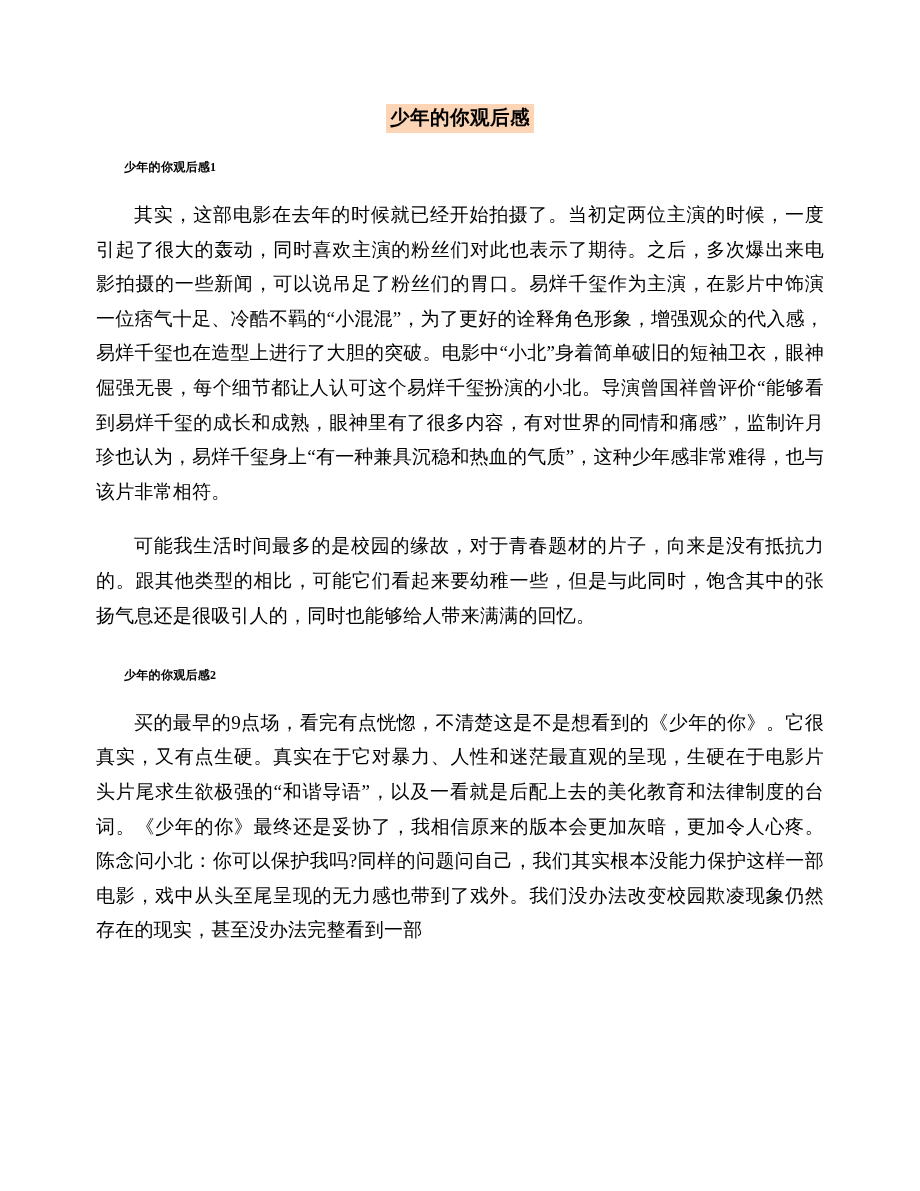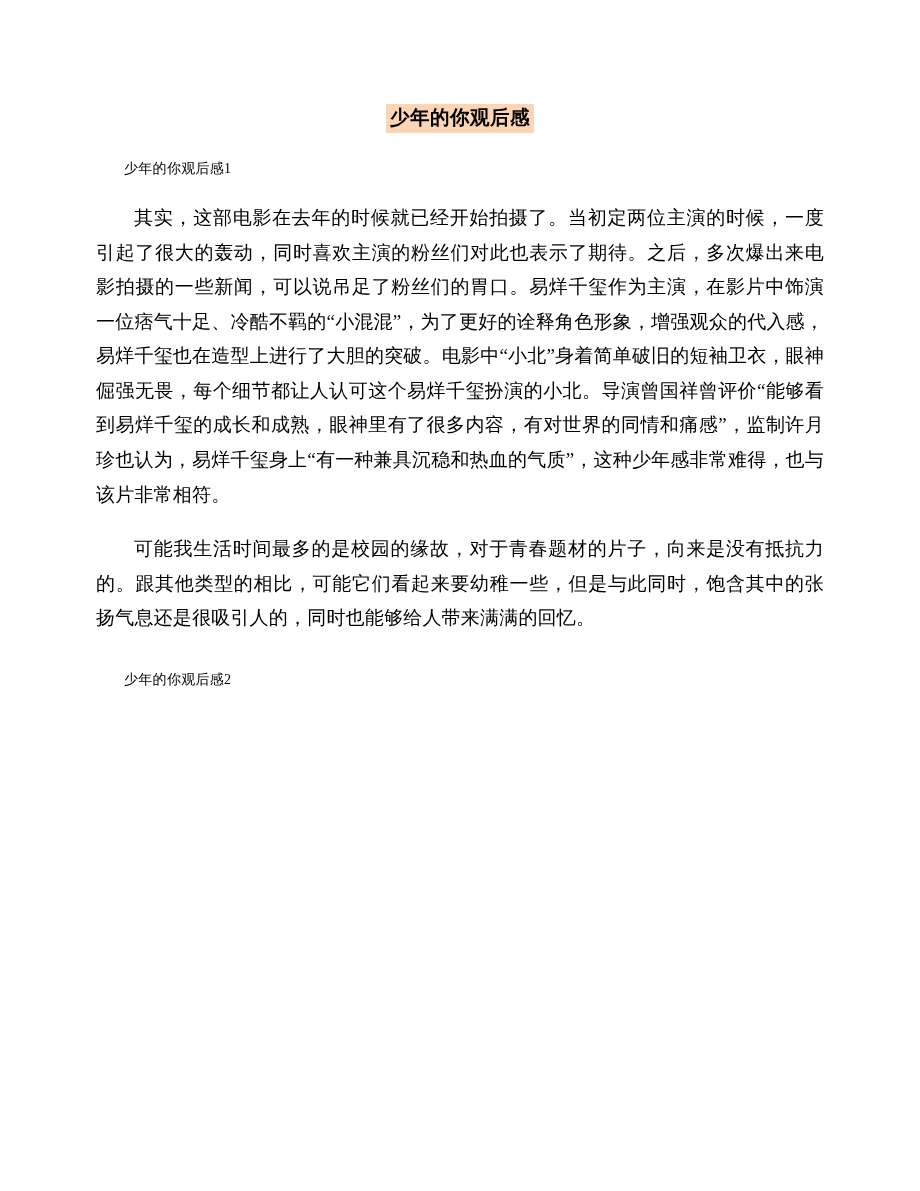--- a/index.html
+++ b/index.html
@@ -29,22 +29,22 @@
   .doc-title {
     display: inline-block;
     font-size: 19.5px;
     font-weight: bold;
     letter-spacing: 0.5px;
     background: #fbd5b5;
     padding: 2px 4px 3px 4px;
     line-height: 1.25;
   }
   h2.section-heading {
-    font-size: 14px;
-    font-weight: normal;
+    font-size: 12px;
+    font-weight: bold;
     margin: 0 0 22px 0;
     padding: 0;
     text-indent: 28px;
     line-height: 1.4;
     letter-spacing: 0.3px;
   }
   h2.section-heading.second {
     margin-top: 34px;
   }
   p.para {
@@ -69,14 +69,15 @@
     <span class="doc-title">少年的你观后感</span>
   </div>
 
   <h2 class="section-heading">少年的你观后感1</h2>
 
   <p class="para">其实，这部电影在去年的时候就已经开始拍摄了。当初定两位主演的时候，一度引起了很大的轰动，同时喜欢主演的粉丝们对此也表示了期待。之后，多次爆出来电影拍摄的一些新闻，可以说吊足了粉丝们的胃口。易烊千玺作为主演，在影片中饰演一位痞气十足、冷酷不羁的“小混混”，为了更好的诠释角色形象，增强观众的代入感，易烊千玺也在造型上进行了大胆的突破。电影中“小北”身着简单破旧的短袖卫衣，眼神倔强无畏，每个细节都让人认可这个易烊千玺扮演的小北。导演曾国祥曾评价“能够看到易烊千玺的成长和成熟，眼神里有了很多内容，有对世界的同情和痛感”，监制许月珍也认为，易烊千玺身上“有一种兼具沉稳和热血的气质”，这种少年感非常难得，也与该片非常相符。</p>
   <p class="para">可能我生活时间最多的是校园的缘故，对于青春题材的片子，向来是没有抵抗力的。跟其他类型的相比，可能它们看起来要幼稚一些，但是与此同时，饱含其中的张扬气息还是很吸引人的，同时也能够给人带来满满的回忆。</p>
 
   <h2 class="section-heading second">少年的你观后感2</h2>
 
+  <p class="para">买的最早的9点场，看完有点恍惚，不清楚这是不是想看到的《少年的你》。它很真实，又有点生硬。真实在于它对暴力、人性和迷茫最直观的呈现，生硬在于电影片头片尾求生欲极强的“和谐导语”，以及一看就是后配上去的美化教育和法律制度的台词。《少年的你》最终还是妥协了，我相信原来的版本会更加灰暗，更加令人心疼。陈念问小北：你可以保护我吗?同样的问题问自己，我们其实根本没能力保护这样一部电影，戏中从头至尾呈现的无力感也带到了戏外。我们没办法改变校园欺凌现象仍然存在的现实，甚至没办法完整看到一部</p>
 
 </div>
 
 </body></html>

